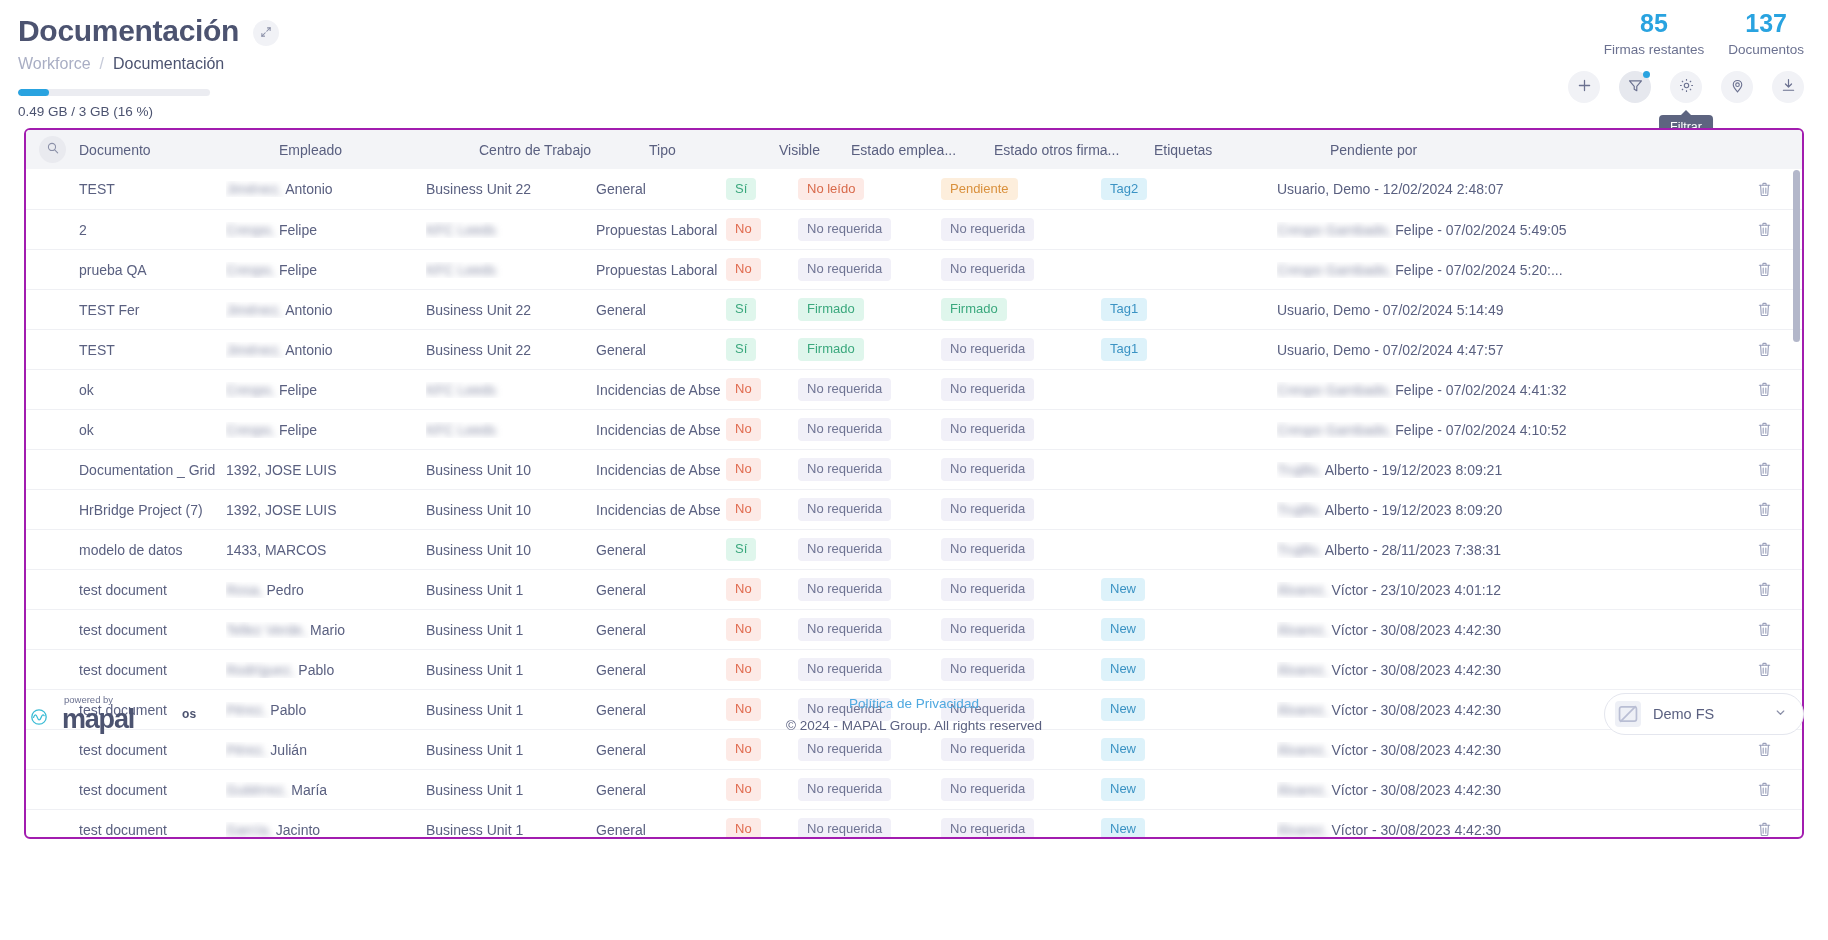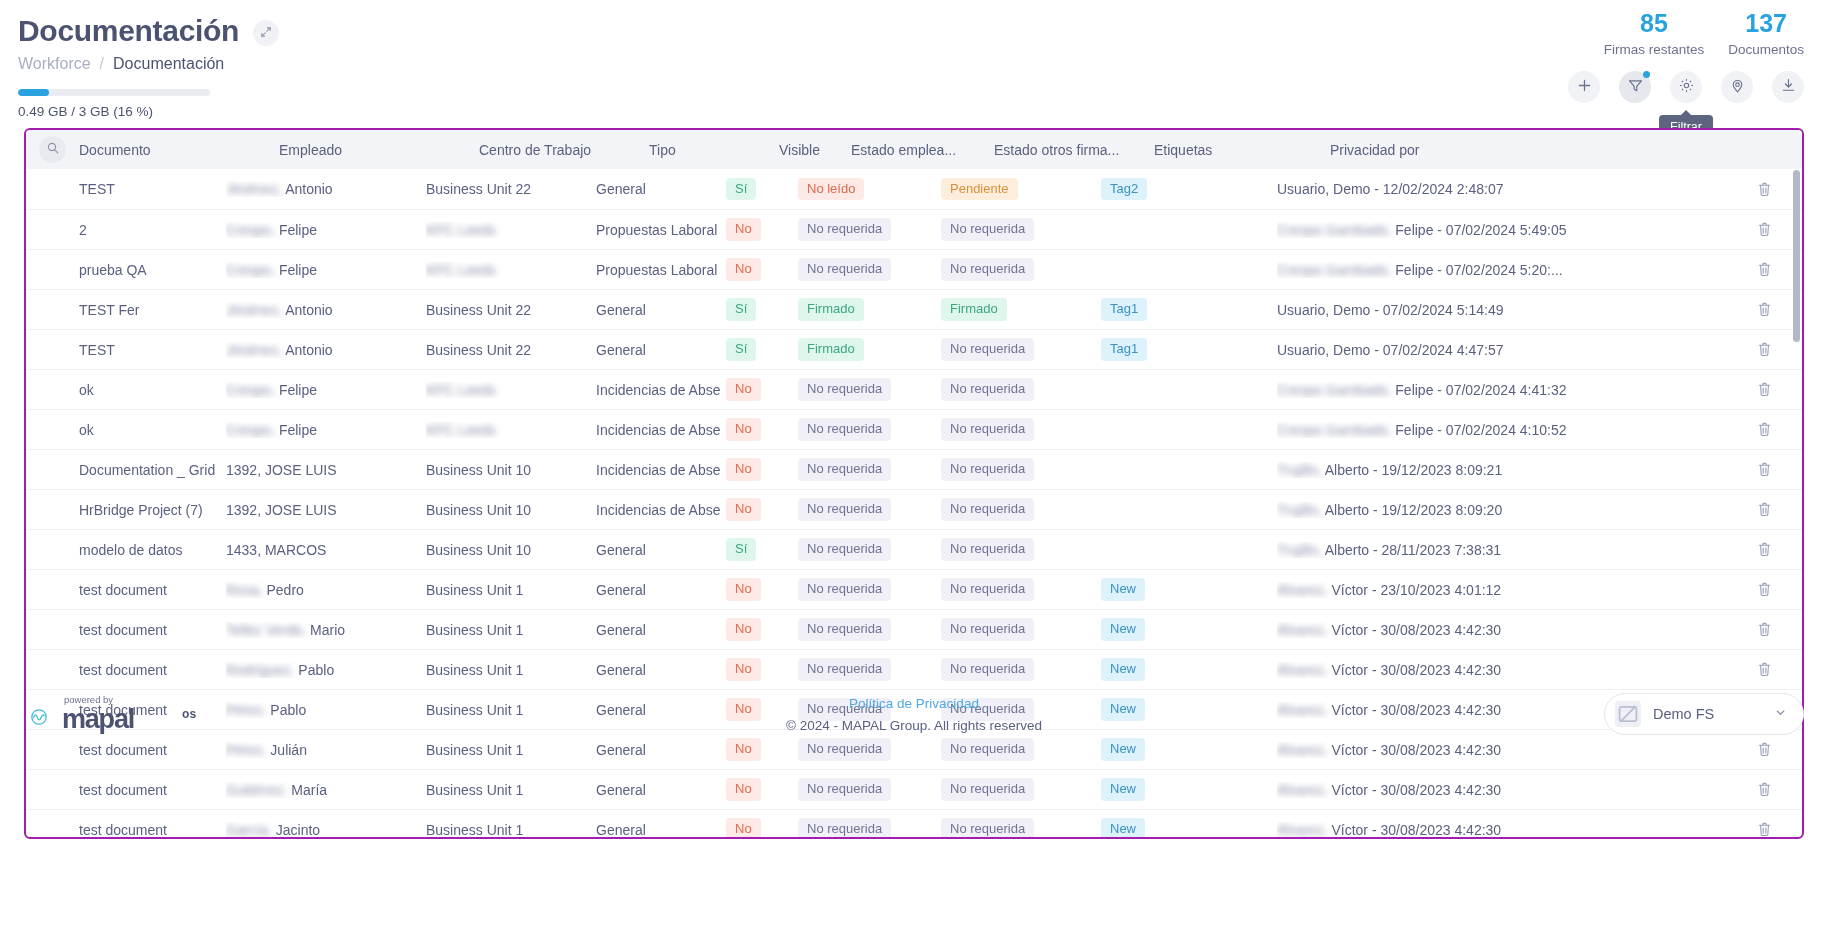--- a/index.html
+++ b/index.html
@@ -281,21 +281,21 @@
         </div>
       </div>
       <div class="c-doc">Documento</div>
       <div class="c-emp">Empleado</div>
       <div class="c-cent">Centro de Trabajo</div>
       <div class="c-tipo">Tipo</div>
       <div class="c-vis">Visible</div>
       <div class="c-est1">Estado emplea...</div>
       <div class="c-est2">Estado otros firma...</div>
       <div class="c-tag">Etiquetas</div>
-      <div class="c-mod">Privacidad por</div>
+      <div class="c-mod">Pendiente por</div>
       <div class="c-del"></div>
     </div>
 
     <div class="tbody" id="tbody">
         <div class="trow">
           <div class="c-doc cell-txt">TEST</div>
           <div class="c-emp cell-txt"><span class="blur">Jiménez,</span> Antonio</div>
           <div class="c-cent cell-txt">Business Unit 22</div>
           <div class="c-tipo cell-txt">General</div>
           <div class="c-vis"><span class="pill pill-yes">Sí</span></div>

